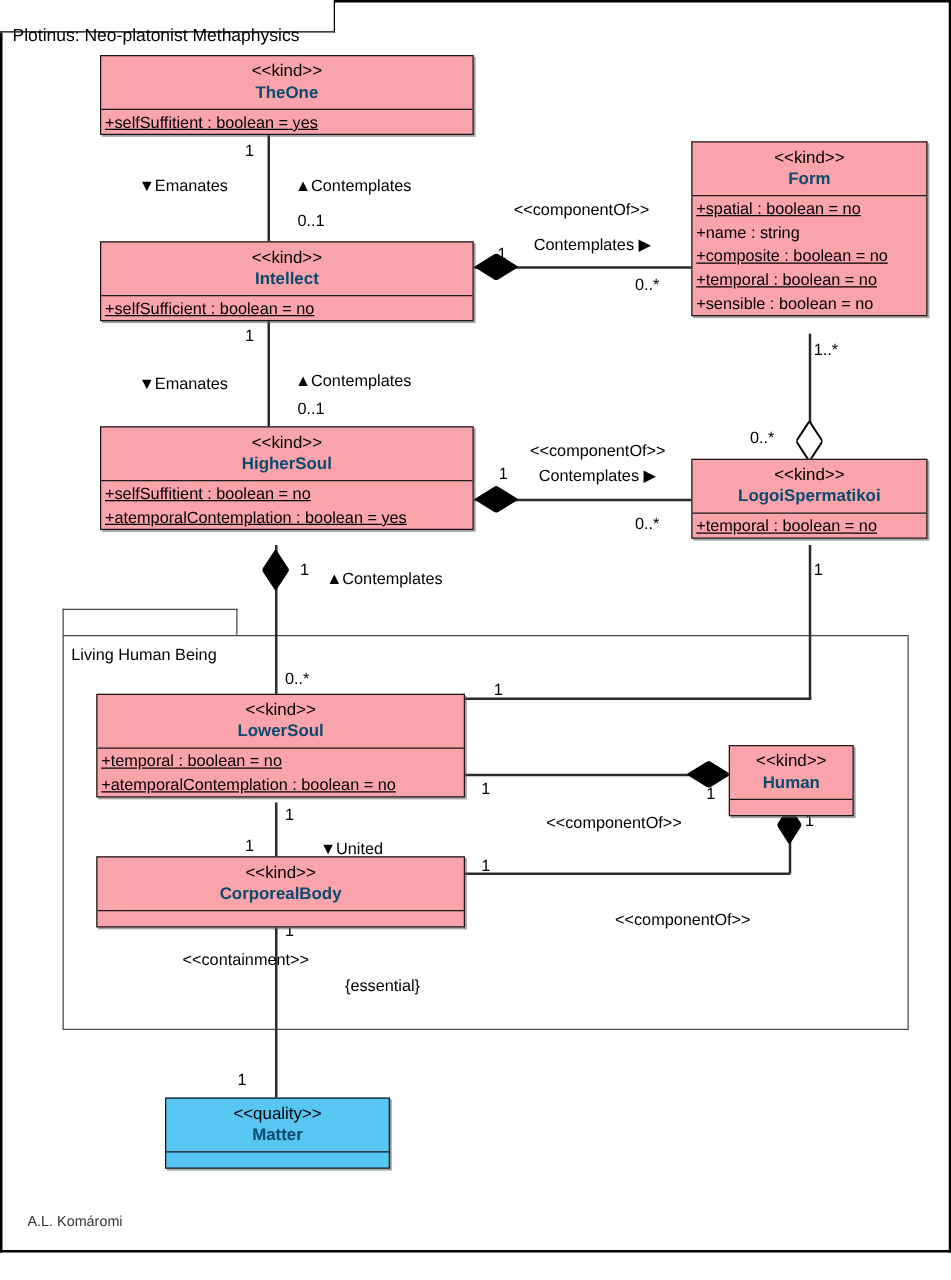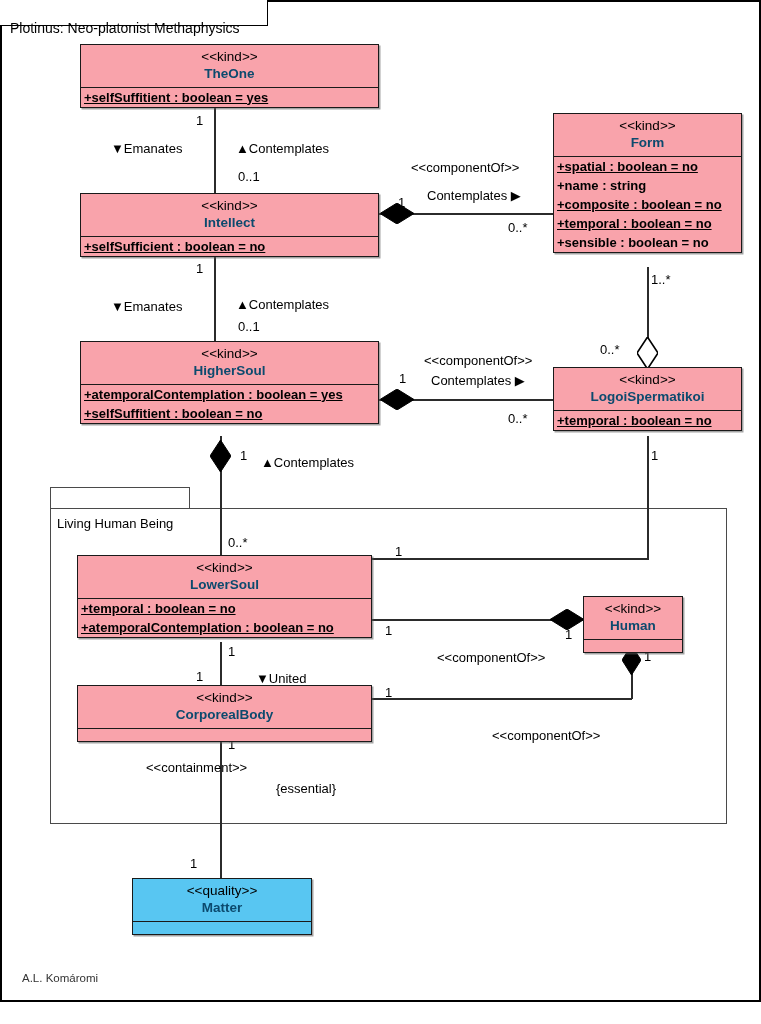--- a/index.html
+++ b/index.html
@@ -61,21 +61,20 @@
   }
   .classname {
     font-size: 13.5px;
     font-weight: bold;
     color: #0c4a6e;
     display: block;
   }
   .uml-attrs {
     border-top: 1.8px solid #1a1a1a;
     padding: 0;
-    font-weight: bold;
   }
   .uml-attrs.empty { height: 12px; }
   .attr {
     font-size: 13px;
     color: #000;
     padding: 0 2px 0 3px;
     line-height: 19px;
     white-space: nowrap;
   }
   .attr.underline { text-decoration: underline; }
@@ -266,22 +265,22 @@
       <div class="attr">+sensible : boolean = no</div>
     </div>
   </div>
 
   <div class="uml-class" style="left:80px; top:341px; width:299px;">
     <div class="uml-head">
       <span class="stereotype">&lt;&lt;kind&gt;&gt;</span>
       <span class="classname">HigherSoul</span>
     </div>
     <div class="uml-attrs">
+      <div class="attr underline">+selfSuffitient : boolean = no</div>
       <div class="attr underline">+atemporalContemplation : boolean = yes</div>
-      <div class="attr underline">+selfSuffitient : boolean = no</div>
     </div>
   </div>
 
   <div class="uml-class" style="left:553px; top:367px; width:189px;">
     <div class="uml-head">
       <span class="stereotype">&lt;&lt;kind&gt;&gt;</span>
       <span class="classname">LogoiSpermatikoi</span>
     </div>
     <div class="uml-attrs">
       <div class="attr underline">+temporal : boolean = no</div>

